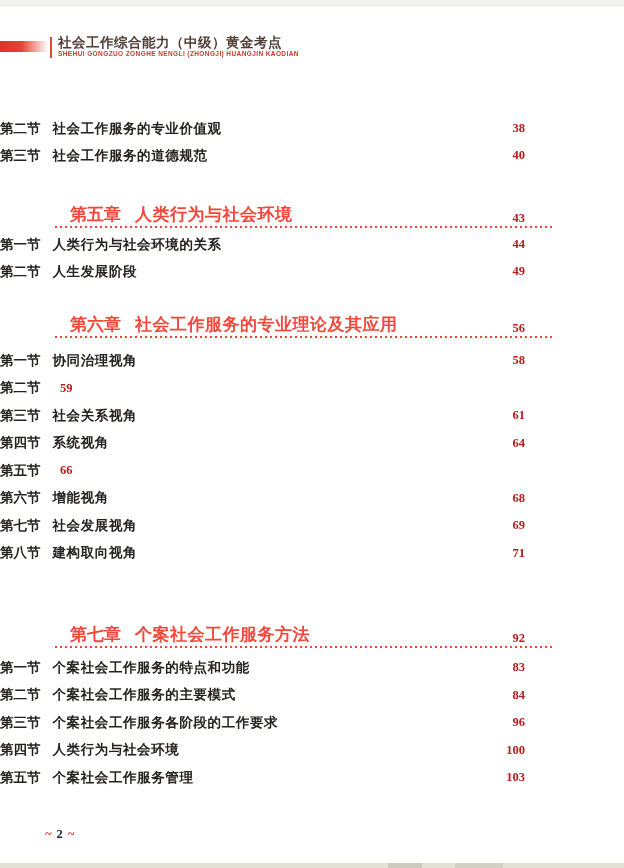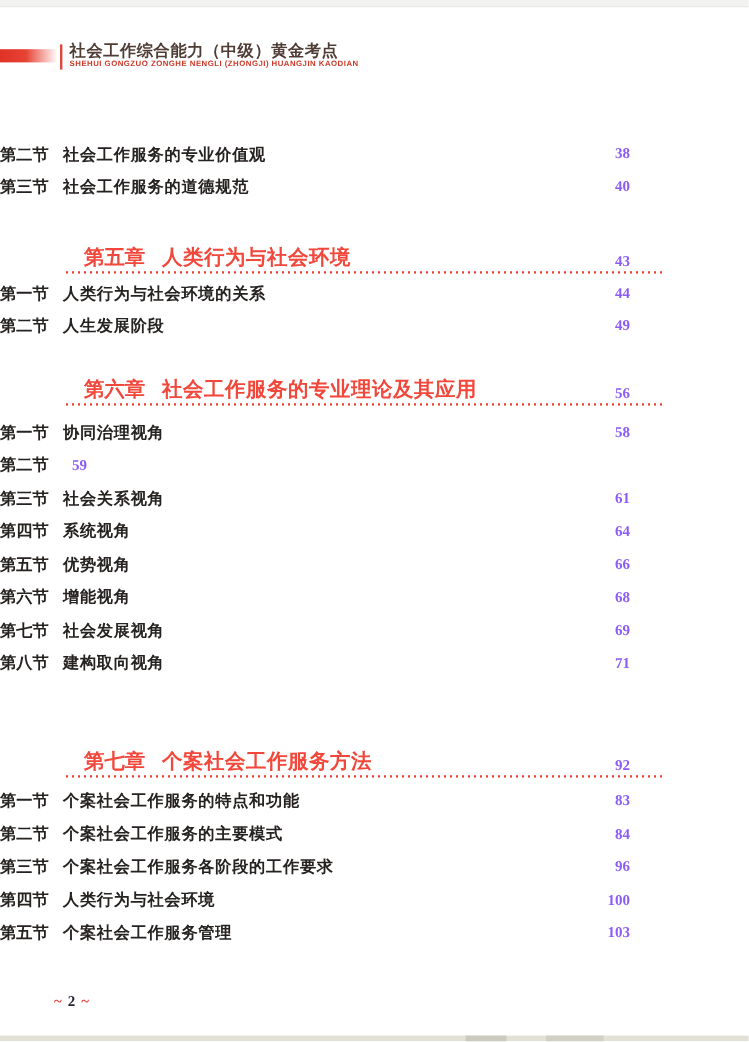--- a/index.html
+++ b/index.html
@@ -33,21 +33,21 @@
   .g4 { top:654px; }
   .g3 .row, .g4 .row { height:27.5px; }
 
   .row { display:flex; align-items:center; height:27px;
     padding-right:99px; box-sizing:border-box;
     color:#262220; font-weight:bold; font-size:13.5px;
     font-family:"Liberation Serif", serif; }
   .row .lab { white-space:nowrap; }
   .row .tit { margin-left:12px; flex:1; white-space:nowrap; letter-spacing:0.6px; }
   .pg { font-family:"Liberation Serif", serif; font-weight:bold; font-size:12.5px;
-    color:#8b5cf6; min-width:32px; text-align:right; }
+    color:#b91c1c; min-width:32px; text-align:right; }
 
   .chapter { position:absolute; left:0; width:624px; height:24px;
     display:flex; align-items:flex-end; padding-left:70px; padding-right:99px;
     box-sizing:border-box; }
   .chap5 { top:202px; } .chap6 { top:312px; } .chap7 { top:622px; }
   .chapter .clab, .chapter .ctit { color:#f2473b; font-weight:bold; font-size:17px;
     font-family:"Liberation Sans", sans-serif; white-space:nowrap; }
   .chapter .ctit { margin-left:14px; flex:1; letter-spacing:0.5px; }
   .chapter .dots { position:absolute; left:55px; top:24px; width:498px; height:2px;
     background-image:repeating-linear-gradient(to right, #ef4438 0 2px, rgba(0,0,0,0) 2px 5px); }
@@ -123,21 +123,20 @@
       <span class="tit">社会关系视角</span>
       <span class="pg">61</span>
     </div>
     <div class="row">
       <span class="lab">第四节</span>
       <span class="tit">系统视角</span>
       <span class="pg">64</span>
     </div>
     <div class="row">
       <span class="lab">第五节</span>
-      <span class="tit">优势视角</span>
       <span class="pg">66</span>
     </div>
     <div class="row">
       <span class="lab">第六节</span>
       <span class="tit">增能视角</span>
       <span class="pg">68</span>
     </div>
     <div class="row">
       <span class="lab">第七节</span>
       <span class="tit">社会发展视角</span>

